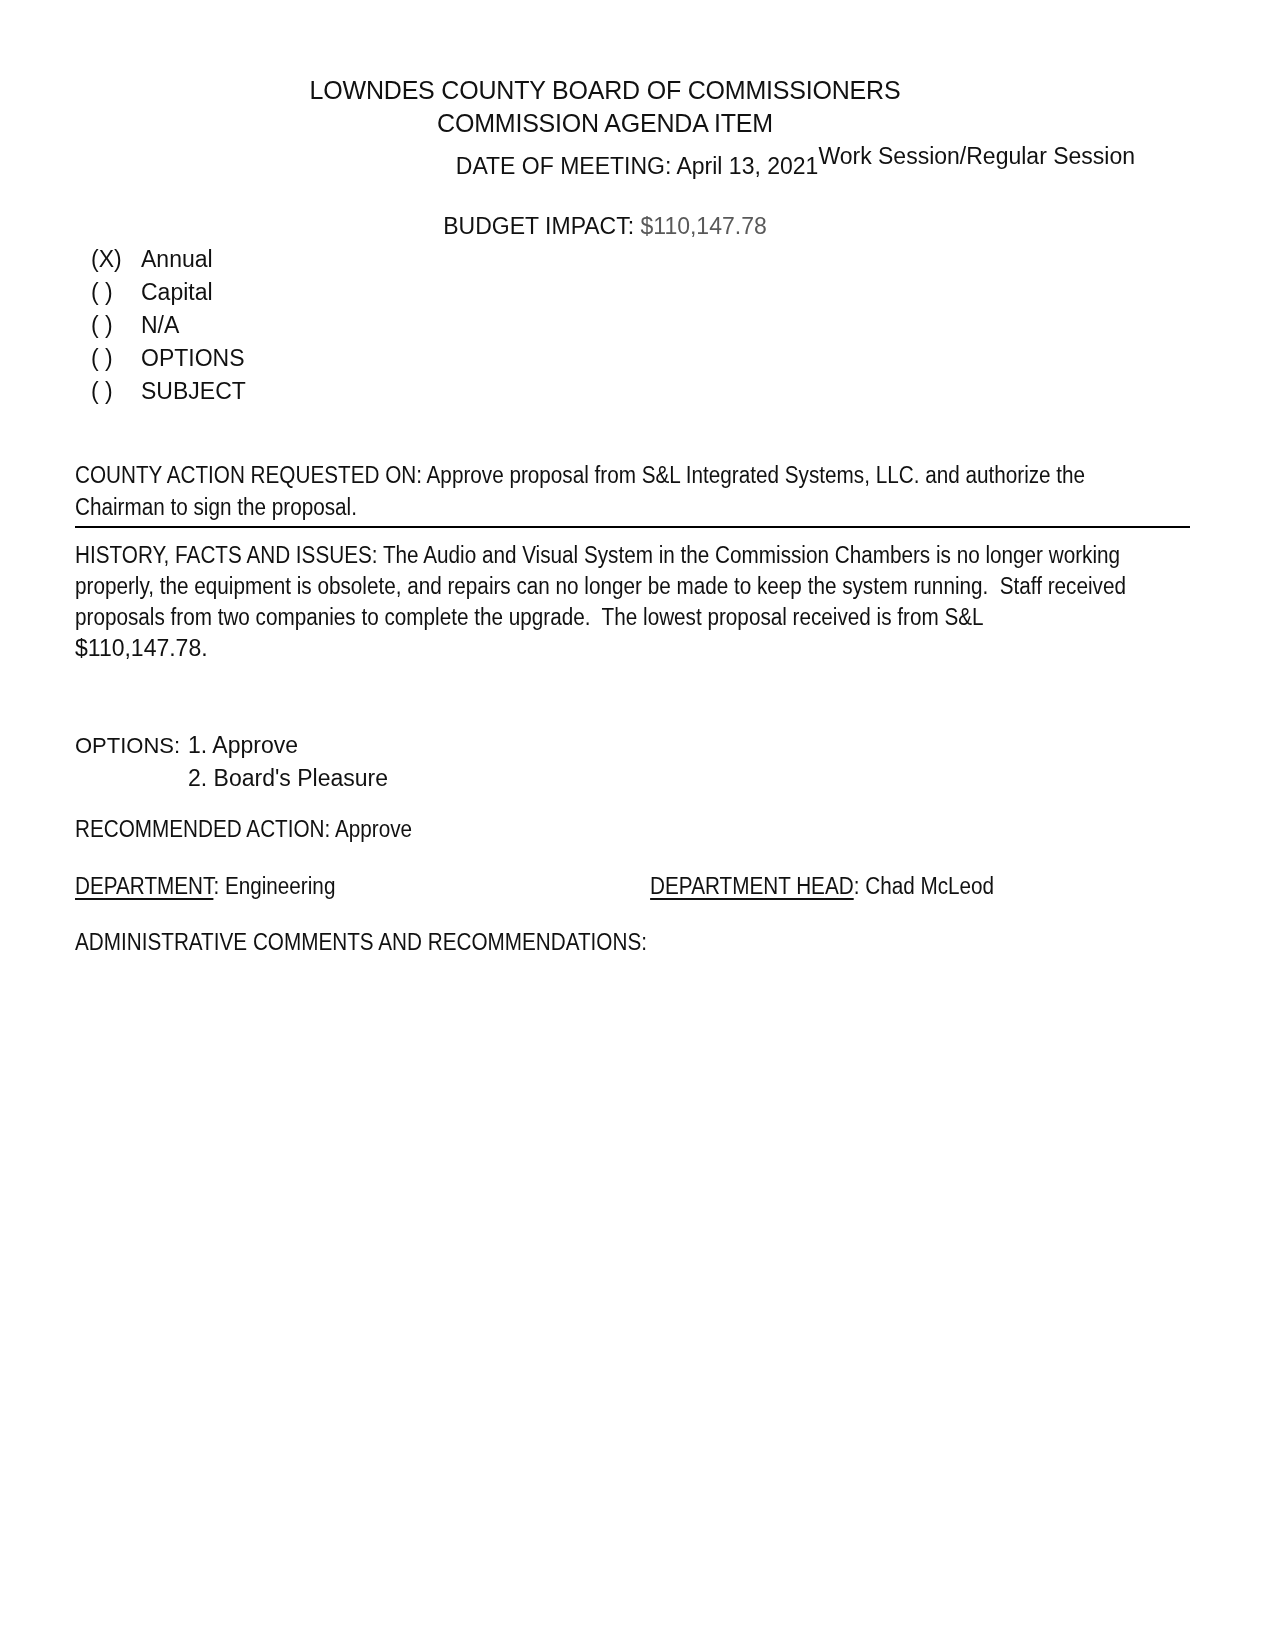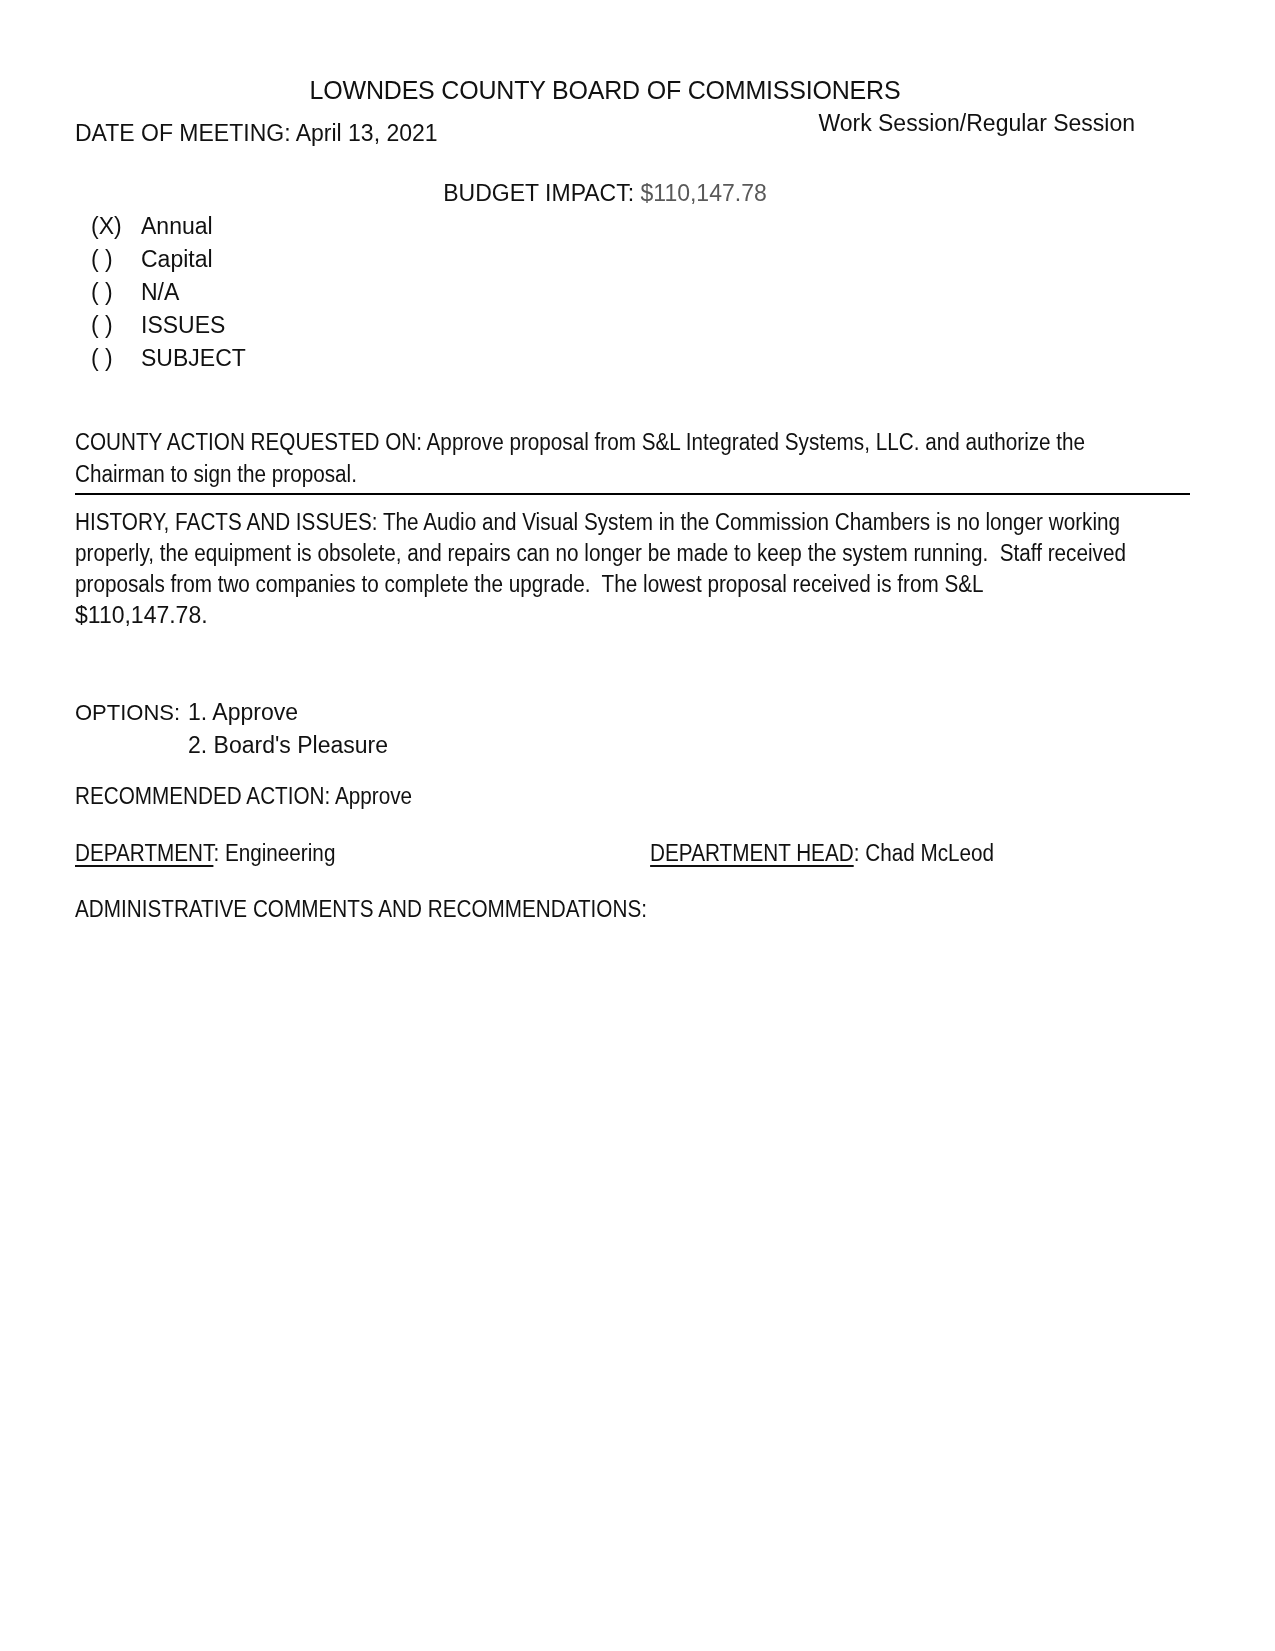--- a/index.html
+++ b/index.html
@@ -18,21 +18,21 @@
     text-align: center;
     font-size: 25px;
     line-height: 33px;
     letter-spacing: -0.2px;
   }
   .line { font-size: 23px; line-height: 31px; }
   .subject-row { margin-top: 33px; }
   .date-row {
     margin-top: 11px;
     display: flex;
-    justify-content: space-between;
+    justify-content: flex-end;
     align-items: flex-start;
   }
   .session-type { position: relative; top: -10px; }
   .budget-row { margin-top: 29px; text-align: center; }
   .budget-amount { color: #595959; }
   .funding-label { padding-left: 7px; }
   .funding-list { margin-top: 1px; }
   .funding-item {
     display: flex;
     padding-left: 16px;
@@ -70,20 +70,21 @@
   .u { text-decoration: underline; text-decoration-thickness: 2px; text-underline-offset: 4px; }
   .admin-row { margin-top: 25px; }
 </style>
 </head>
 <body>
 
 <div class="page">
 
   <div class="doc-title">
     <div>LOWNDES COUNTY BOARD OF COMMISSIONERS</div>
+    <div>COMMISSION AGENDA ITEM</div>
   </div>
 
 
   <div class="date-row">
     <div class="line"><span>DATE OF MEETING:</span><span style="white-space:pre-wrap;"> April 13, 2021</span></div>
     <div class="line session-type">Work Session/Regular Session</div>
   </div>
 
   <div class="line budget-row"><span>BUDGET IMPACT:</span><span class="budget-amount" style="white-space:pre-wrap;"> $110,147.78</span></div>
 
@@ -96,21 +97,21 @@
     <div class="funding-item">
       <span class="funding-mark">( )</span>
       <span>Capital</span>
     </div>
     <div class="funding-item">
       <span class="funding-mark">( )</span>
       <span>N/A</span>
     </div>
     <div class="funding-item">
       <span class="funding-mark">( )</span>
-      <span>ISSUES</span>
+      <span>OPTIONS</span>
     </div>
     <div class="funding-item">
       <span class="funding-mark">( )</span>
       <span>SUBJECT</span>
     </div>
   </div>
 
   <div class="para cond wide county-action">COUNTY ACTION REQUESTED ON: Approve proposal from S&amp;L Integrated Systems, LLC. and authorize the Chairman to sign the proposal.</div>
 
   <hr class="rule">

